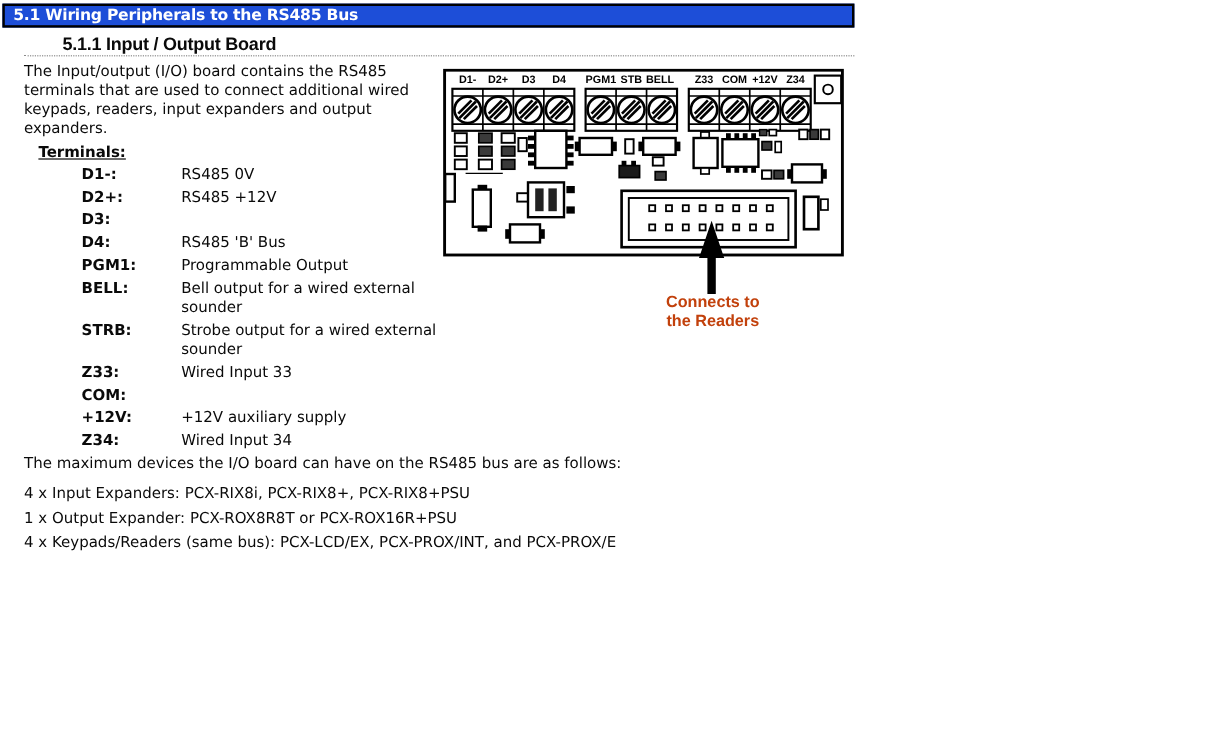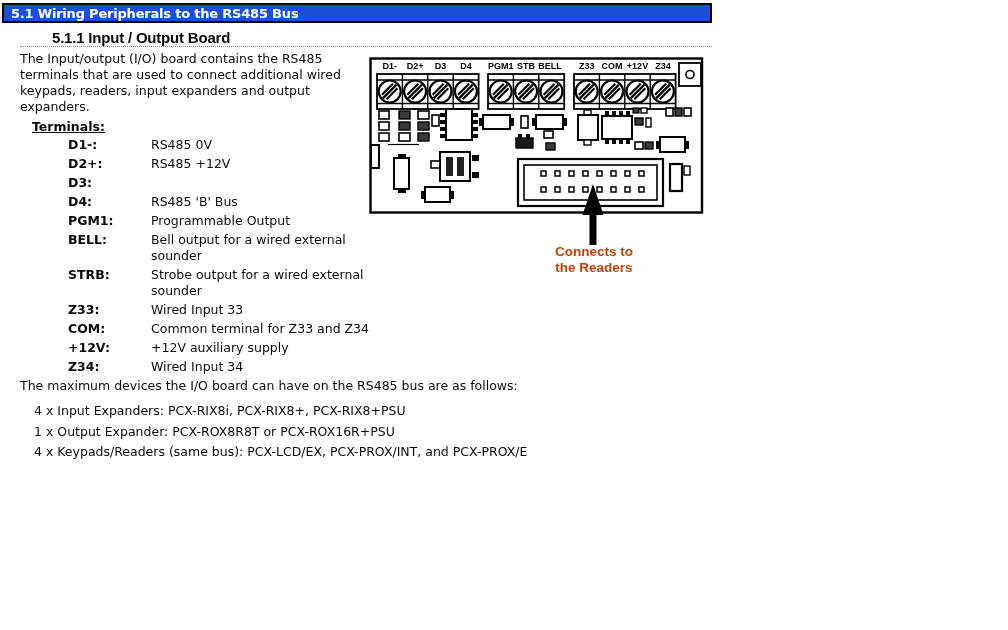--- a/index.html
+++ b/index.html
@@ -73,21 +73,21 @@
     position: absolute;
     left: 20px; top: 378px;
     width: 680px;
     font-size: 12.5px;
   }
   .device-limits {
     position: absolute;
     left: 20px; top: 402px;
     width: 680px;
   }
-  .device-limits .dlimit { font-size: 12.5px; line-height: 17.5px; margin-bottom: 3px; margin-left: 14px; }
+  .device-limits .dlimit { font-size: 12.5px; line-height: 17.5px; margin-bottom: 3px; }
   .diagram {
     position: absolute;
     left: 369px; top: 57px;
     width: 336px; height: 235px;
   }
   .diagram svg { position: absolute; left: 0; top: 0; }
   .diagram-caption {
     position: absolute;
     left: 149px; top: 187px;
     width: 152px;
@@ -149,21 +149,20 @@
     <div class="trow">
       <span class="term">STRB:</span>
       <span class="tdesc">Strobe output for a wired external sounder</span>
     </div>
     <div class="trow">
       <span class="term">Z33:</span>
       <span class="tdesc">Wired Input 33</span>
     </div>
     <div class="trow">
       <span class="term">COM:</span>
-      <span class="tdesc">Common terminal for Z33 and Z34</span>
     </div>
     <div class="trow">
       <span class="term">+12V:</span>
       <span class="tdesc">+12V auxiliary supply</span>
     </div>
     <div class="trow">
       <span class="term">Z34:</span>
       <span class="tdesc">Wired Input 34</span>
     </div>
   </div>

